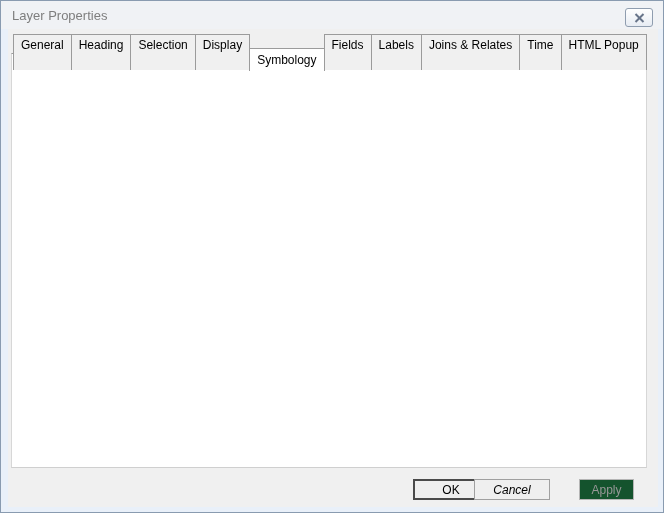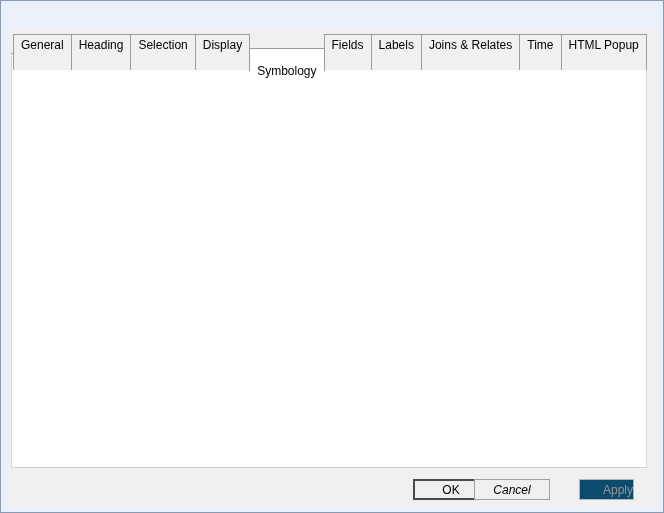--- a/index.html
+++ b/index.html
@@ -17,21 +17,21 @@
                background:linear-gradient(#FFFFFF,#E7ECF3); cursor:pointer;
                display:flex; align-items:center; justify-content:center; }
 
   
   .content { position:absolute; left:7px; top:28px; width:650px; height:478px; background:#F0F0F0; }
 
   
   .tabs { position:absolute; left:12px; top:33px; display:flex; align-items:flex-end; z-index:3; }
   .tab { height:36px; padding:3px 7px 2px; background:#F0F0F0; border:1px solid #9B9B9B;
          border-bottom:none; margin-right:-1px; white-space:nowrap; cursor:pointer; }
-  .tab.active { height:23px; padding-top:15px; background:#FFF; position:relative; z-index:6;
+  .tab.active { height:23px; padding-top:4px; background:#FFF; position:relative; z-index:6;
                 margin-bottom:-1px; }
 
   
   .page { position:absolute; left:10px; top:52px; width:636px; height:415px; background:#FFF;
           border-top:1px solid #9B9B9B; border-left:1px solid #D7D7D7;
           border-right:1px solid #D7D7D7; border-bottom:1px solid #CFCFCF; z-index:2; }
 
   .show-label { position:absolute; left:14px; top:56px; }
 
   
@@ -52,21 +52,21 @@
 
   
   .preview { position:absolute; left:15px; top:278px; width:129px; height:93px;
              border:1px solid #9A9A9A; background:#FFF; }
 
   
   .desc { position:absolute; left:157px; top:60px; width:352px; font-weight:bold; }
 
   .btn { background:#EFEFEF; border:1px solid #A0A0A0; font-family:inherit; font-size:12px;
          color:#000; text-align:center; cursor:pointer; }
-  .btn.disabled { background:#0c4a6e; color:#979797; border-color:#B5B5B5; cursor:default;text-align:right; }
+  .btn.disabled { background:#14532d; color:#979797; border-color:#B5B5B5; cursor:default; }
   .import-btn { position:absolute; left:515px; top:63px; width:58px; height:20px; }
 
   .groupbox { position:absolute; border:1px solid #D9D9D9; border-radius:3px; }
   .gb-label { position:absolute; top:-8px; left:8px; background:#FFF; padding:0 3px; }
   .gb-value-field { left:155px; top:98px; width:211px; height:40px; }
   .gb-color-ramp { left:372px; top:98px; width:204px; height:40px; }
 
   .combo { position:absolute; height:22px; border:1px solid #6E6E6E; background:#FFF; cursor:pointer; }
   .combo-vf { left:6px; top:8px; width:197px; }
   .combo-cr { left:5px; top:8px; width:194px; }
@@ -104,20 +104,29 @@
   .footer-btn { position:absolute; top:478px; height:21px; width:76px; }
   .b-ok { left:412px; border:2px solid #4A4A4A; }
   .b-cancel { left:473px;font-style:italic; }
   .b-apply { left:578px; width:55px; }
 </style>
 </head>
 <body>
 
 <div id="dialog">
 
+  <div class="titlebar">
+    <span class="title">Layer Properties</span>
+    <div class="close-btn">
+      <svg width="11" height="10" viewBox="0 0 11 10">
+        <line x1="1.5" y1="1" x2="9.5" y2="9" stroke="#68758A" stroke-width="2"></line>
+        <line x1="9.5" y1="1" x2="1.5" y2="9" stroke="#68758A" stroke-width="2"></line>
+      </svg>
+    </div>
+  </div>
 
   <div class="content"></div>
 
   <div class="tabs">
     <div class="tab">General</div>
     <div class="tab">Heading</div>
     <div class="tab">Selection</div>
     <div class="tab">Display</div>
     <div class="tab active">Symbology</div>
     <div class="tab">Fields</div>

